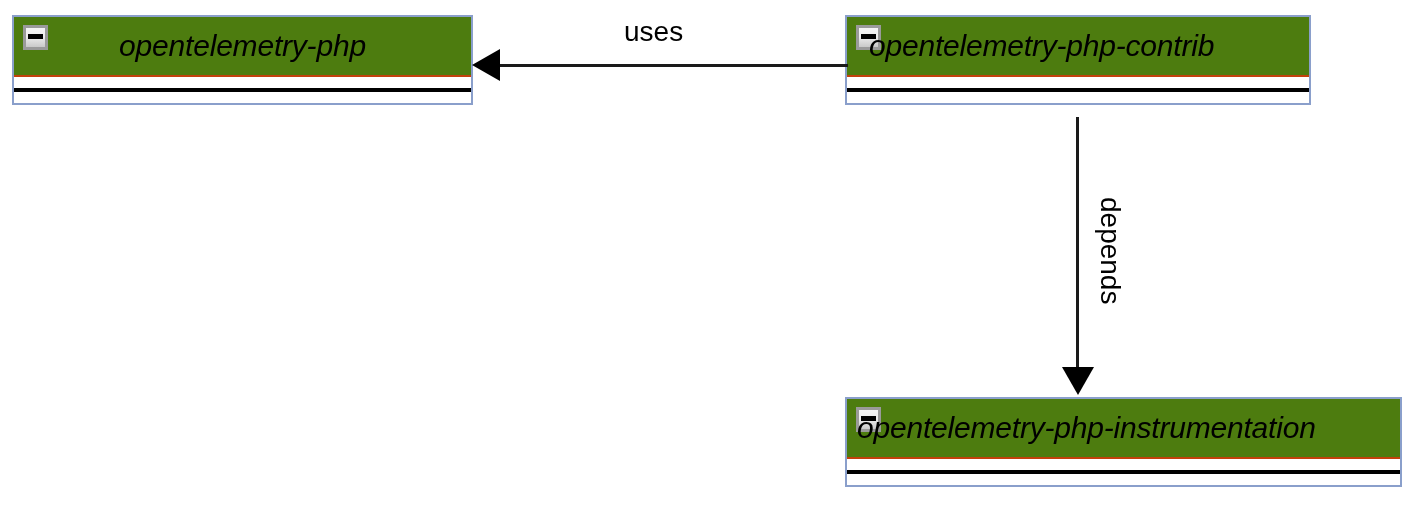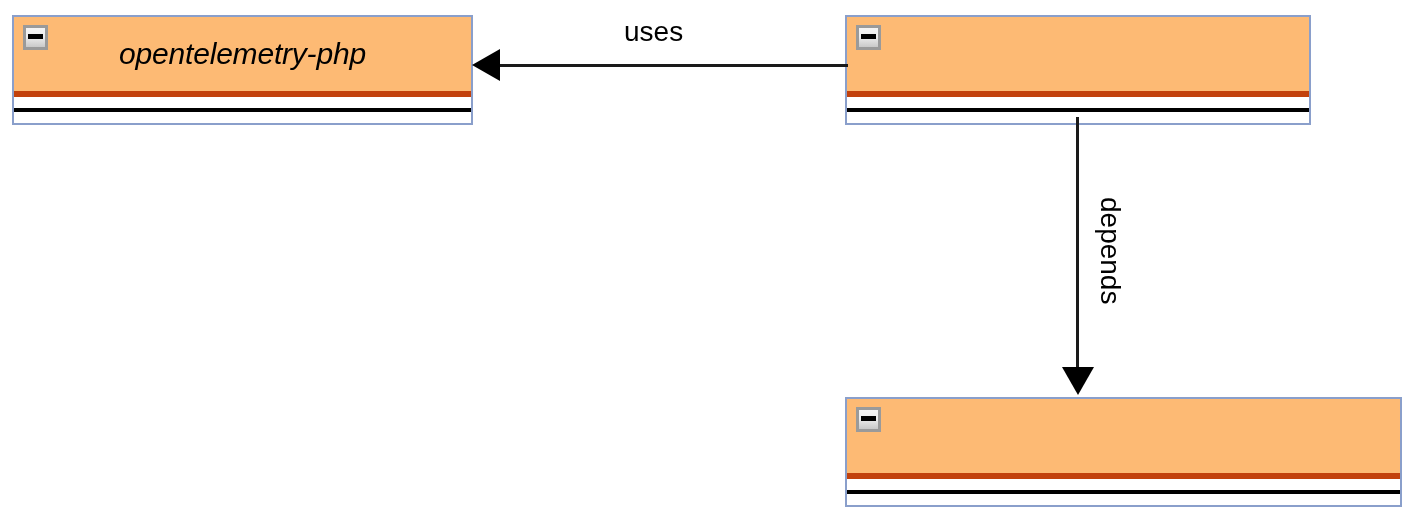--- a/index.html
+++ b/index.html
@@ -22,23 +22,23 @@
   
   .uml-box {
     position: absolute;
     box-sizing: border-box;
     border: 2px solid #8A9FCB;
     background: #ffffff;
   }
   .uml-box-header {
     position: relative;
     box-sizing: border-box;
-    background: #fdba74;
-    border-bottom: 6px solid #c2410c;
-    height: 80px;
+    background: #4d7c0f;
+    border-bottom: 2px solid #c2410c;
+    height: 60px;
     overflow: visible;
     white-space: nowrap;
   }
   .uml-box-title {
     position: absolute;
     left: 34px;
     top: 50%;
     transform: translateY(-50%);
     font-style: italic;
     font-size: 30px;
@@ -136,29 +136,31 @@
       <span class="uml-box-title centered">opentelemetry-php</span>
     </div>
     <div class="uml-compartment"></div>
     <div class="uml-divider"></div>
     <div class="uml-compartment"></div>
   </div>
 
   <div class="uml-box" style="left:845px; top:15px; width:466px;">
     <div class="uml-box-header">
       <span class="collapse-icon"></span>
+      <span class="uml-box-title" style="left:22px;">opentelemetry-php-contrib</span>
     </div>
     <div class="uml-compartment"></div>
     <div class="uml-divider"></div>
     <div class="uml-compartment"></div>
   </div>
 
   <div class="uml-box" style="left:845px; top:397px; width:557px;">
     <div class="uml-box-header">
       <span class="collapse-icon"></span>
+      <span class="uml-box-title" style="left:10px;">opentelemetry-php-instrumentation</span>
     </div>
     <div class="uml-compartment"></div>
     <div class="uml-divider"></div>
     <div class="uml-compartment"></div>
   </div>
 
   <div class="edge-line-h" style="left:494px; top:64px; width:354px;"></div>
   <div class="arrow-left" style="left:472px; top:49px;"></div>
   <div class="edge-label" style="left:616px; top:18px;margin-left:8px;">uses</div>
 

